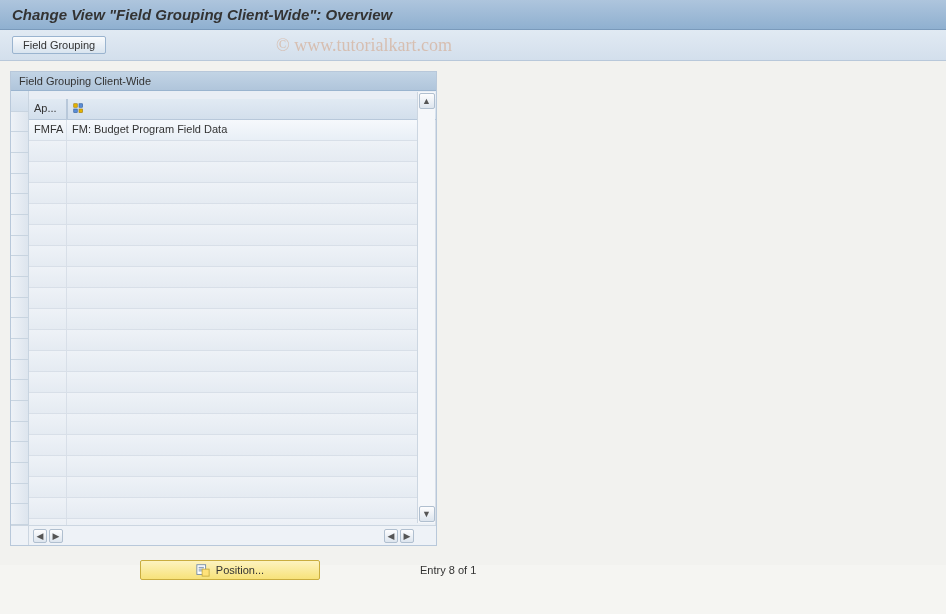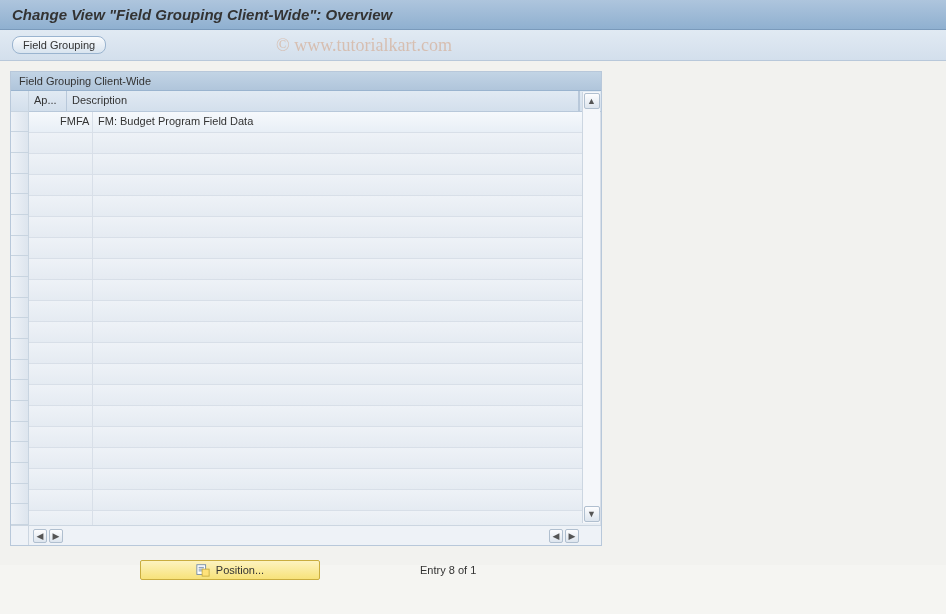--- a/index.html
+++ b/index.html
@@ -31,35 +31,35 @@
     .toolbar {
       background: linear-gradient(to bottom, #e1eaf3 0%, #d3dfec 100%);
       padding: 6px 12px;
       border-bottom: 1px solid #b8c8da;
       display: flex;
       align-items: center;
     }
     .toolbar-btn {
       background: linear-gradient(to bottom, #f9fbfd 0%, #d9e4ef 100%);
       border: 1px solid #9ab4cf;
-      border-radius: 8px;
+      border-radius: 2px;
       padding: 2px 10px;
       cursor: pointer;
       font-size: 11px;
       color: #333;
     }
     .content-area {
       background: #f2f2ef;
       padding: 10px 10px;
       height: calc(100% - 110px);
     }
     .panel {
       background: #e9eef5;
       border: 1px solid #b8c8da;
-      width: 592px;
+      width: 427px;
       height: 475px;
       position: relative;
       display: flex;
       flex-direction: column;
     }
     .panel-header {
       background: linear-gradient(to bottom, #c2d4e5 0%, #b0c5db 100%);
       padding: 3px 8px;
       border-bottom: 1px solid #9ab4cf;
       font-size: 11px;
@@ -90,20 +90,21 @@
       flex: 1;
       display: flex;
       flex-direction: column;
       overflow: hidden;
     }
     .table-header-row {
       display: flex;
       height: 21px;
       background: linear-gradient(to bottom, #e1eaf3, #d3dfec);
       border-bottom: 1px solid #b8c8da;
+      margin-top: 8px;
     }
     .th {
       border-right: 1px solid #b8c8da;
       padding: 3px 5px;
       font-size: 11px;
       color: #333;
       overflow: hidden;
       white-space: nowrap;
     }
     .th.app { width: 38px; }
@@ -136,21 +137,21 @@
       background: linear-gradient(to bottom, #eef2f7, #e5ebf2);
     }
     .td {
       border-right: 1px solid #d8dfe8;
       padding: 3px 5px;
       font-size: 11px;
       color: #333;
       overflow: hidden;
       white-space: nowrap;
     }
-    .td.app { width: 38px; margin-left: 26px; }
+    .td.app { width: 38px; }
     .td.desc { flex: 1; }
     .vscroll {
       width: 18px;
       position: absolute;
       right: 1px;
       top: 20px;
       bottom: 22px;
       background: #f5f7fa;
       border-left: 1px solid #ccd6e1;
       display: flex;
@@ -288,21 +289,20 @@
           <div class="left-sel-cell"></div>
           <div class="left-sel-cell"></div>
           <div class="left-sel-cell"></div>
           <div class="left-sel-cell"></div>
           <div class="left-sel-cell"></div>
         </div>
 
       <div class="table-main">
         <div class="table-header-row">
           <div class="th app">Ap...</div>
-          <div class="th desc">Description</div>
           <div class="config-icon">
             <svg viewBox="0 0 16 16">
                 <rect x="2" y="2" width="4" height="4" fill="#e6b400" stroke="#a07800" stroke-width="0.7"></rect>
                 <rect x="8" y="2" width="4" height="4" fill="#5b8dd6" stroke="#2a5a9e" stroke-width="0.7"></rect>
                 <rect x="2" y="8" width="4" height="4" fill="#5b8dd6" stroke="#2a5a9e" stroke-width="0.7"></rect>
                 <rect x="8" y="8" width="4" height="4" fill="#e6b400" stroke="#a07800" stroke-width="0.7"></rect>
               </svg>
           </div>
         </div>
         <div class="table-body" id="table-body">

